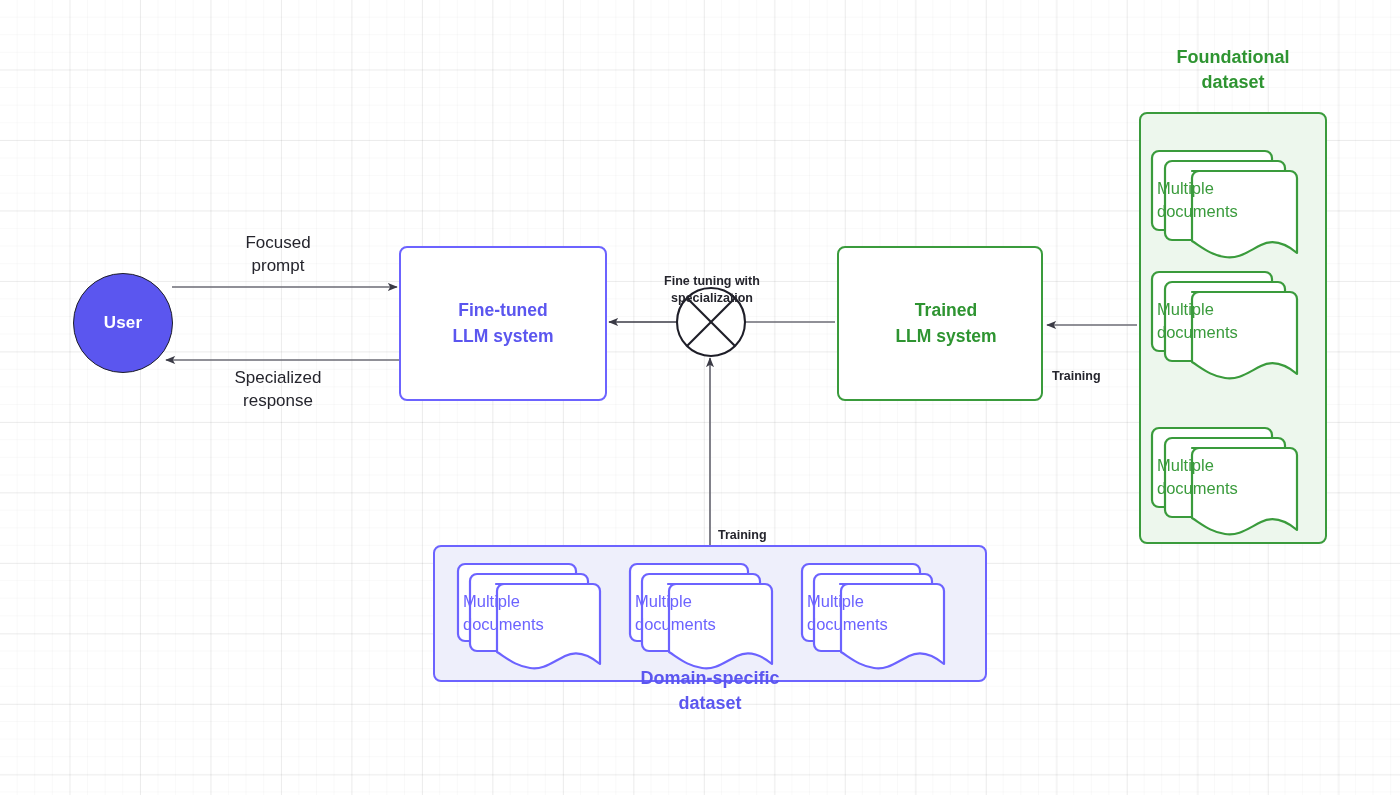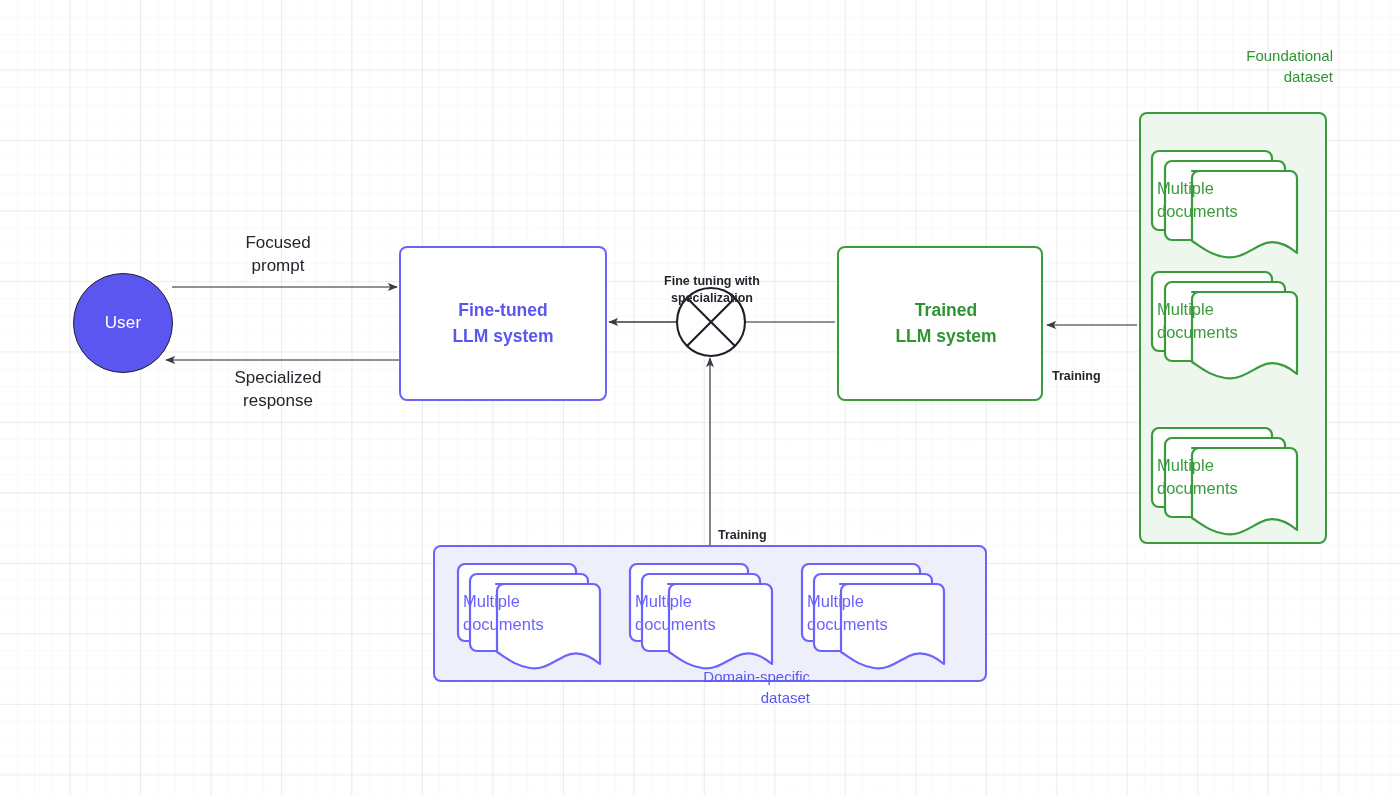--- a/index.html
+++ b/index.html
@@ -44,21 +44,21 @@
     background: #5B56EF;
     border: 1.6px solid #1e1e28;
     box-sizing: border-box;
     display: flex;
     align-items: center;
     justify-content: center;
   }
   .user-circle .lbl {
     color: #ffffff;
     font-size: 17px;
-    font-weight: normal;
+    font-weight: bold;
     letter-spacing: 0.2px;
   }
 
   
   .sysbox {
     position: absolute;
     background: #ffffff;
     border-radius: 8px;
     box-sizing: border-box;
     display: flex;
@@ -105,23 +105,23 @@
   }
   #group-domain {
     left: 433px; top: 545px; width: 554px; height: 137px;
     border: 2.2px solid #6C63FF;
     background: #EEEFFB;
   }
 
   
   .group-caption {
     position: absolute;
-    text-align: right;
-    font-size: 15px;
-    font-weight: normal;
+    text-align: center;
+    font-size: 18px;
+    font-weight: bold;
     line-height: 1.4;
     white-space: pre-line;
   }
   #cap-foundational { left: 1133px; top: 45px; width: 200px; color: #2E9431; }
   #cap-domain       { left: 610px; top: 666px; width: 200px; color: #5B56EF; }
 
   
   .doc-stack { position: absolute; }
   .doc-stack svg { display: block; overflow: visible; }
   .doc-text {

